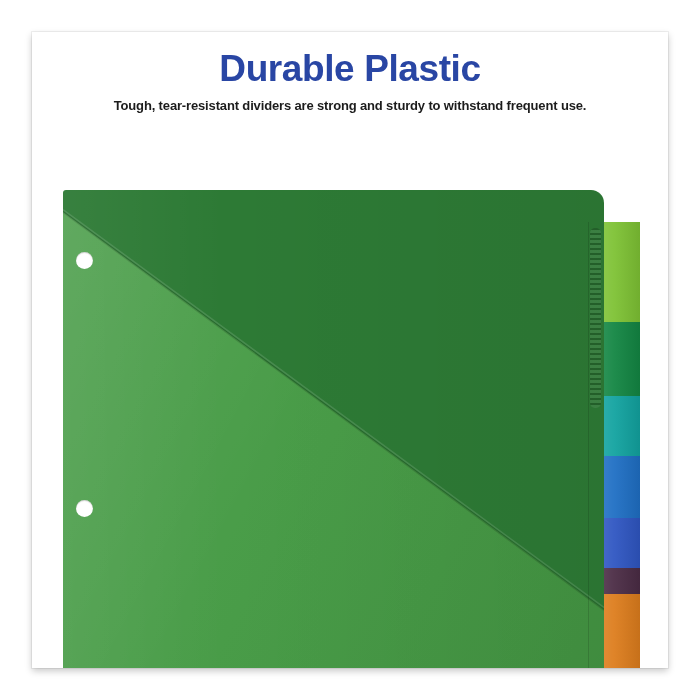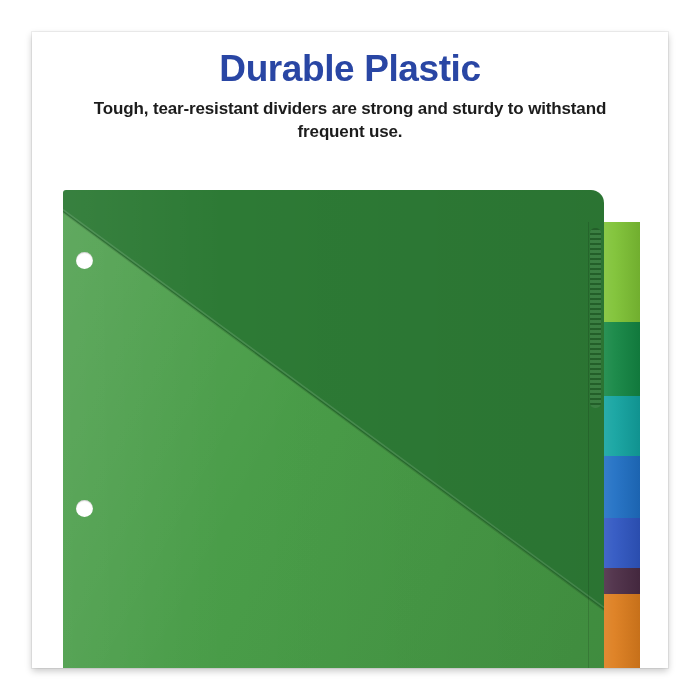--- a/index.html
+++ b/index.html
@@ -40,21 +40,21 @@
     margin: 0;
     font-size: 37px;
     font-weight: bold;
     letter-spacing: -0.4px;
     color: #2946a4;
     line-height: 1.12;
   }
   #subhead {
     margin: 9px auto 0;
     width: 560px;
-    font-size: 17px;
+    font-size: 13px;
     font-weight: bold;
     color: #1c1c1c;
     line-height: 1.30;
     letter-spacing: -0.15px;
   }
 
   
   #divider-art {
     position: absolute;
     left: 0;

